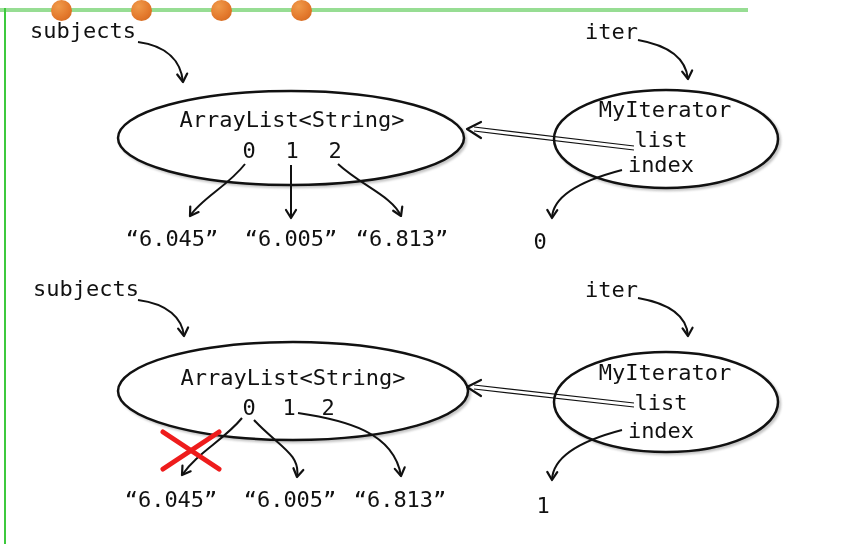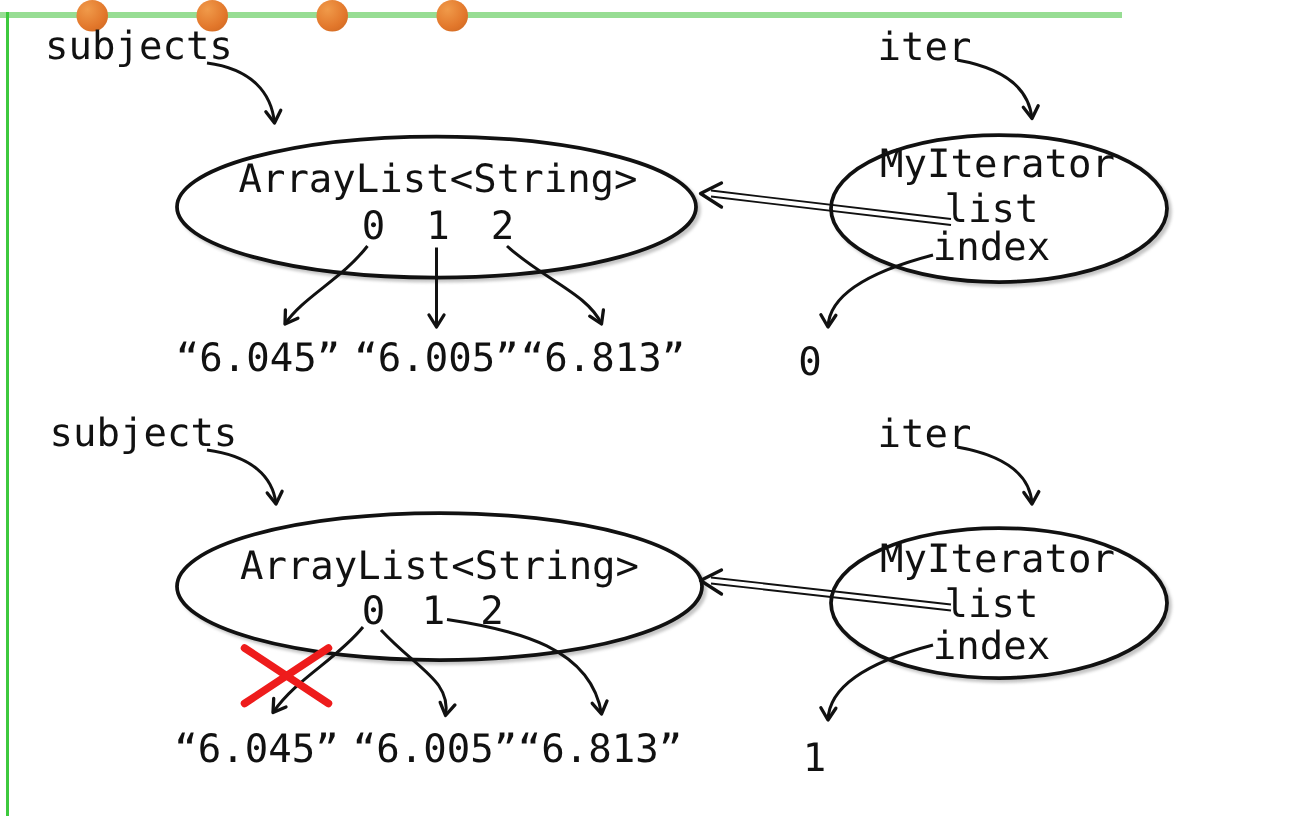--- a/index.html
+++ b/index.html
@@ -3,21 +3,21 @@
 <meta charset="utf-8">
 <style>
   html,body{margin:0;padding:0;background:#fff;}
   .canvas{position:relative;width:866px;height:544px;background:#ffffff;overflow:hidden;
           font-family:"DejaVu Sans Mono", monospace;color:#111;}
   .top-line{position:absolute;left:0;top:8px;width:748px;height:4px;background:#97dd93;}
   .left-line{position:absolute;left:4px;top:8px;width:2px;height:536px;background:#3dc93d;}
   .dot{position:absolute;top:0;width:21px;height:21px;border-radius:50%;
        background:radial-gradient(circle at 35% 30%, #f09a4a, #e2772b 60%, #c9641f);}
   svg.wire{position:absolute;left:0;top:0;}
-  .lbl{position:absolute;font-size:26px;line-height:22px;white-space:pre;}
+  .lbl{position:absolute;font-size:22px;line-height:22px;white-space:pre;}
   .cx{transform:translateX(-50%);}
   .ell{filter:drop-shadow(2px 2.5px 1px rgba(110,110,110,0.40));}
 </style>
 </head>
 <body>
 
 <div class="canvas">
 
   <div class="top-line"></div>
   <div class="left-line"></div>

